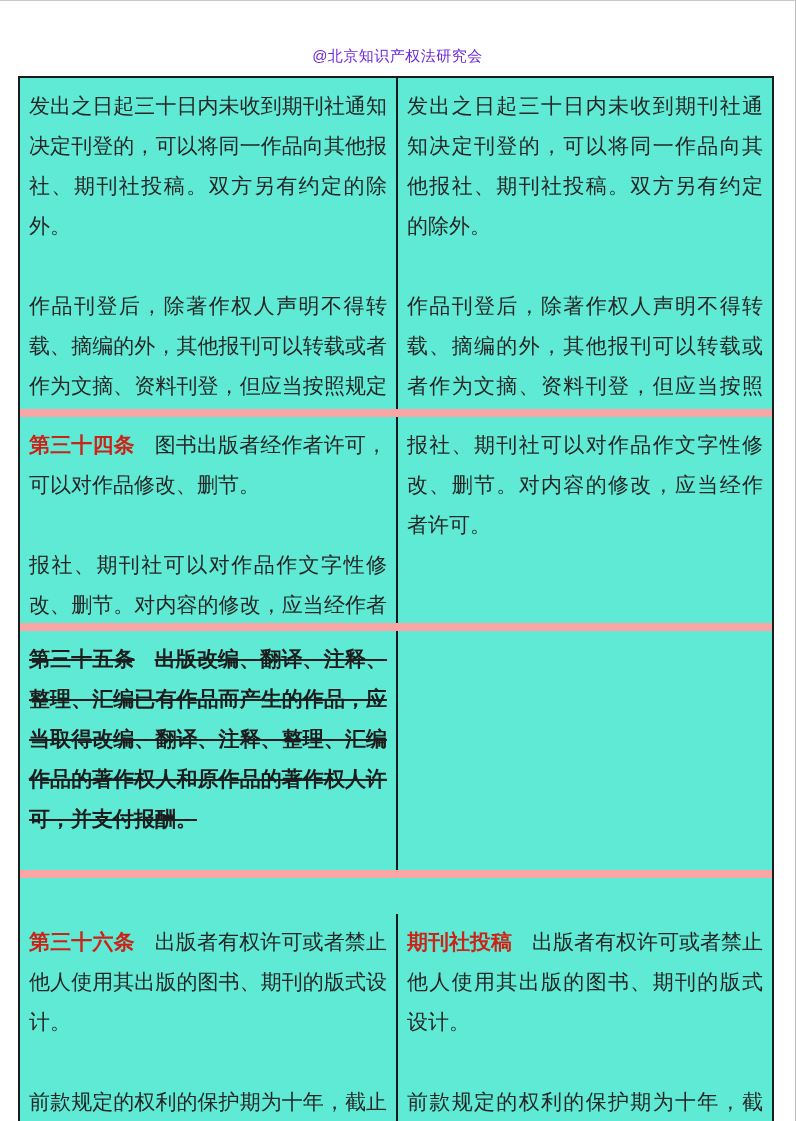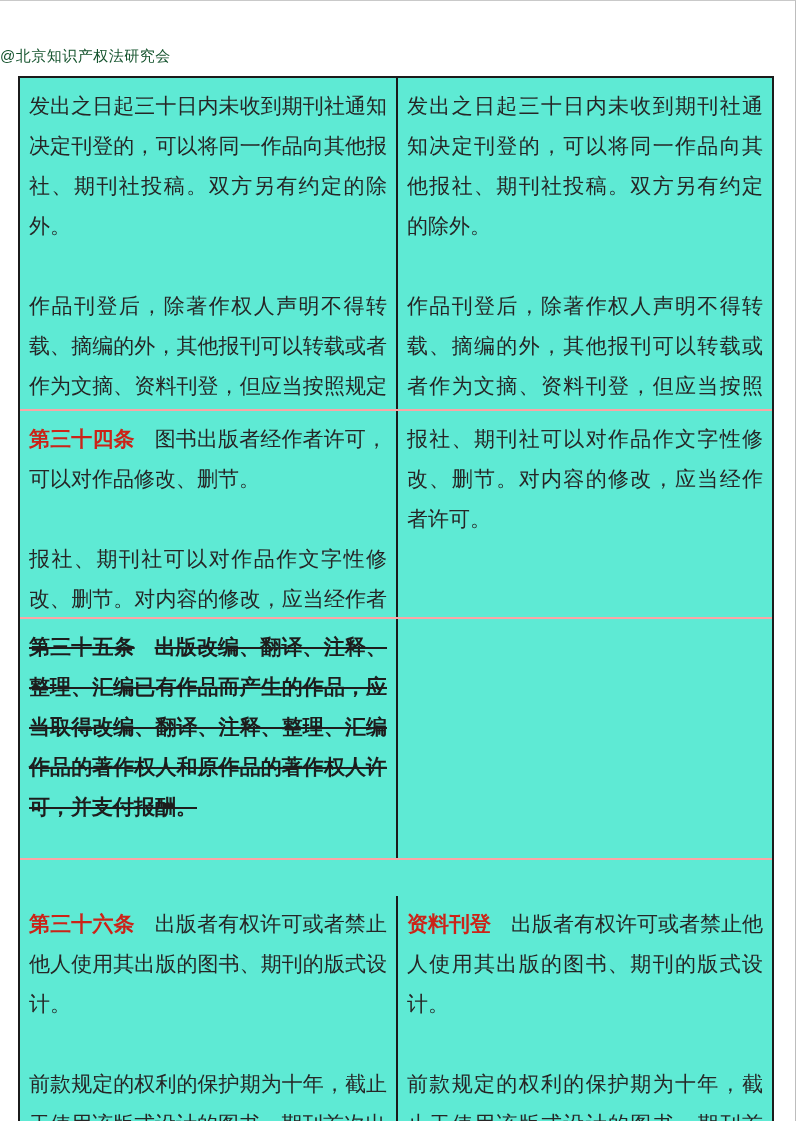--- a/index.html
+++ b/index.html
@@ -10,35 +10,36 @@
     font-family:"Liberation Sans","DejaVu Sans",sans-serif;
     color:#262626;
     overflow:hidden;
     border-top:1px solid #c9c9c9;
     border-right:1px solid #bdbdbd;
     box-sizing:border-box;
   }
   .credit{
     position:absolute;
     top:46px;left:0;width:100%;
+    text-align:center;
     font-size:15px;
-    color:#14532d;
+    color:#6d28d9;
     letter-spacing:0.5px;
   }
   .law-table{
     position:absolute;
     left:18px;top:75px;
     width:756px;
     border:2px solid #1b1b1b;
     box-sizing:border-box;
     background:#5eead4;
   }
   .t-row{
     display:flex;
-    border-top:2px solid #fca5a5;
+    border-top:8px solid #fca5a5;
   }
   .t-row:first-child{border-top:none;}
   .t-cell{
     width:50%;
     box-sizing:border-box;
     border-left:2px solid #1b1b1b;
     padding:8px 9px 0 9px;
     overflow:hidden;
     font-size:21px;
     line-height:40px;
@@ -102,18 +103,18 @@
     </div>
     <div class="t-cell"></div>
   </div>
 
   <div class="t-row row-4">
     <div class="t-cell">
       <p><span class="art">第三十六条</span><span>出版者有权许可或者禁止他人使用其出版的图书、期刊的版式设计。</span></p>
       <p>前款规定的权利的保护期为十年，截止于使用该版式设计的图书、期刊首次出</p>
     </div>
     <div class="t-cell">
-      <p><span class="art">资料刊登</span><span>出版者有权许可或者禁止他人使用其出版的图书、期刊的版式设计。</span></p>
+      <p><span class="art">期刊社投稿</span><span>出版者有权许可或者禁止他人使用其出版的图书、期刊的版式设计。</span></p>
       <p>前款规定的权利的保护期为十年，截止于使用该版式设计的图书、期刊首次出</p>
     </div>
   </div>
 
 </div>
 
 </body></html>

